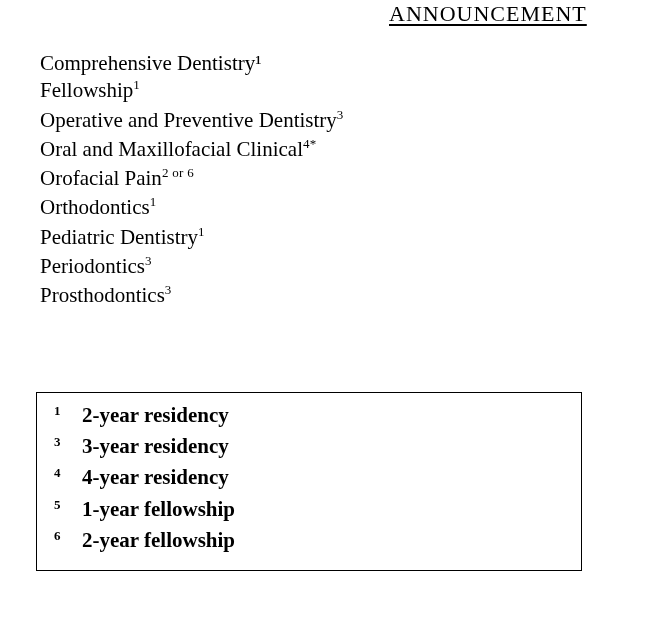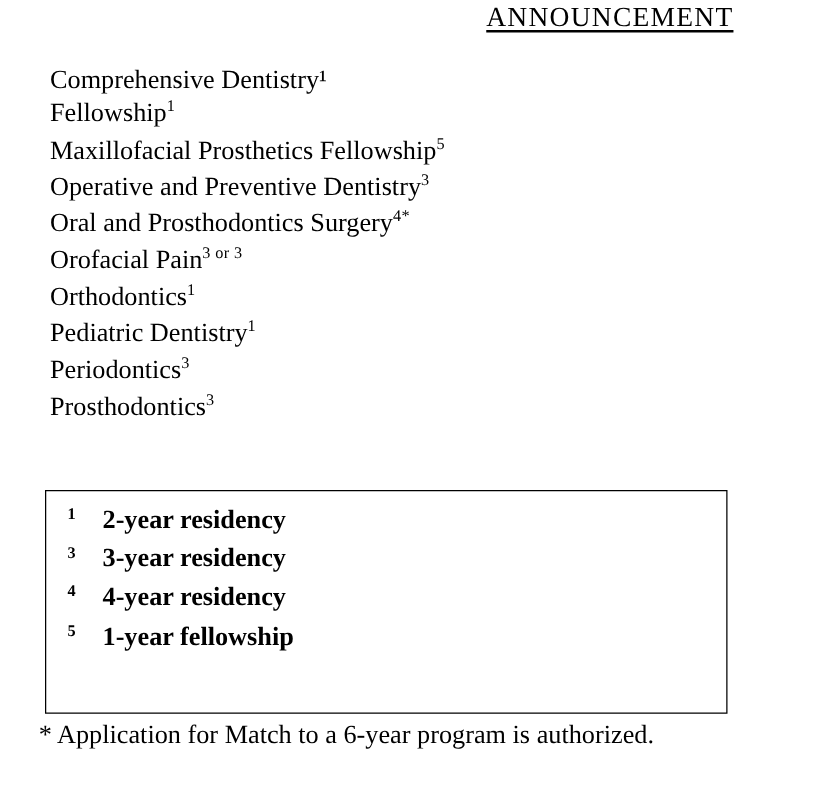--- a/index.html
+++ b/index.html
@@ -81,34 +81,33 @@
 </head>
 <body>
 
 <div class="page">
 
   <div class="title">ANNOUNCEMENT</div>
 
   <div class="programs" id="program-list">
       <div class="program"><span>Comprehensive Dentistry¹</span></div>
       <div class="program"><span>Fellowship</span><span class="psup">1</span></div>
-      <div class="program"><span>Maxillofacial Prosthetics Fellowship</span><span class="psup">5</span></div>
       <div class="program"><span>Operative and Preventive Dentistry</span><span class="psup">3</span></div>
-      <div class="program"><span>Oral and Prosthodontics Surgery</span><span class="psup">4*</span></div>
-      <div class="program"><span>Orofacial Pain</span><span class="psup">3 or 3</span></div>
+      <div class="program"><span>Oral and Maxillofacial Clinical</span><span class="psup">4*</span></div>
+      <div class="program"><span>Orofacial Pain</span><span class="psup">2 or 6</span></div>
       <div class="program"><span>Orthodontics</span><span class="psup">1</span></div>
       <div class="program"><span>Pediatric Dentistry</span><span class="psup">1</span></div>
       <div class="program"><span>Periodontics</span><span class="psup">3</span></div>
       <div class="program"><span>Prosthodontics</span><span class="psup">3</span></div>
     </div>
 
   <div class="legend-box">
     <div id="legend-list">
         <div class="legend-row"><span class="legend-num">1</span><span>2-year residency</span></div>
         <div class="legend-row"><span class="legend-num">3</span><span>3-year residency</span></div>
         <div class="legend-row"><span class="legend-num">4</span><span>4-year residency</span></div>
         <div class="legend-row"><span class="legend-num">5</span><span>1-year fellowship</span></div>
+        <div class="legend-row"><span class="legend-num">6</span><span>2-year fellowship</span></div>
       </div>
   </div>
 
-  <div class="footnote">* Application for Match to a 6-year program is authorized.</div>
 
 </div>
 
 </body></html>

